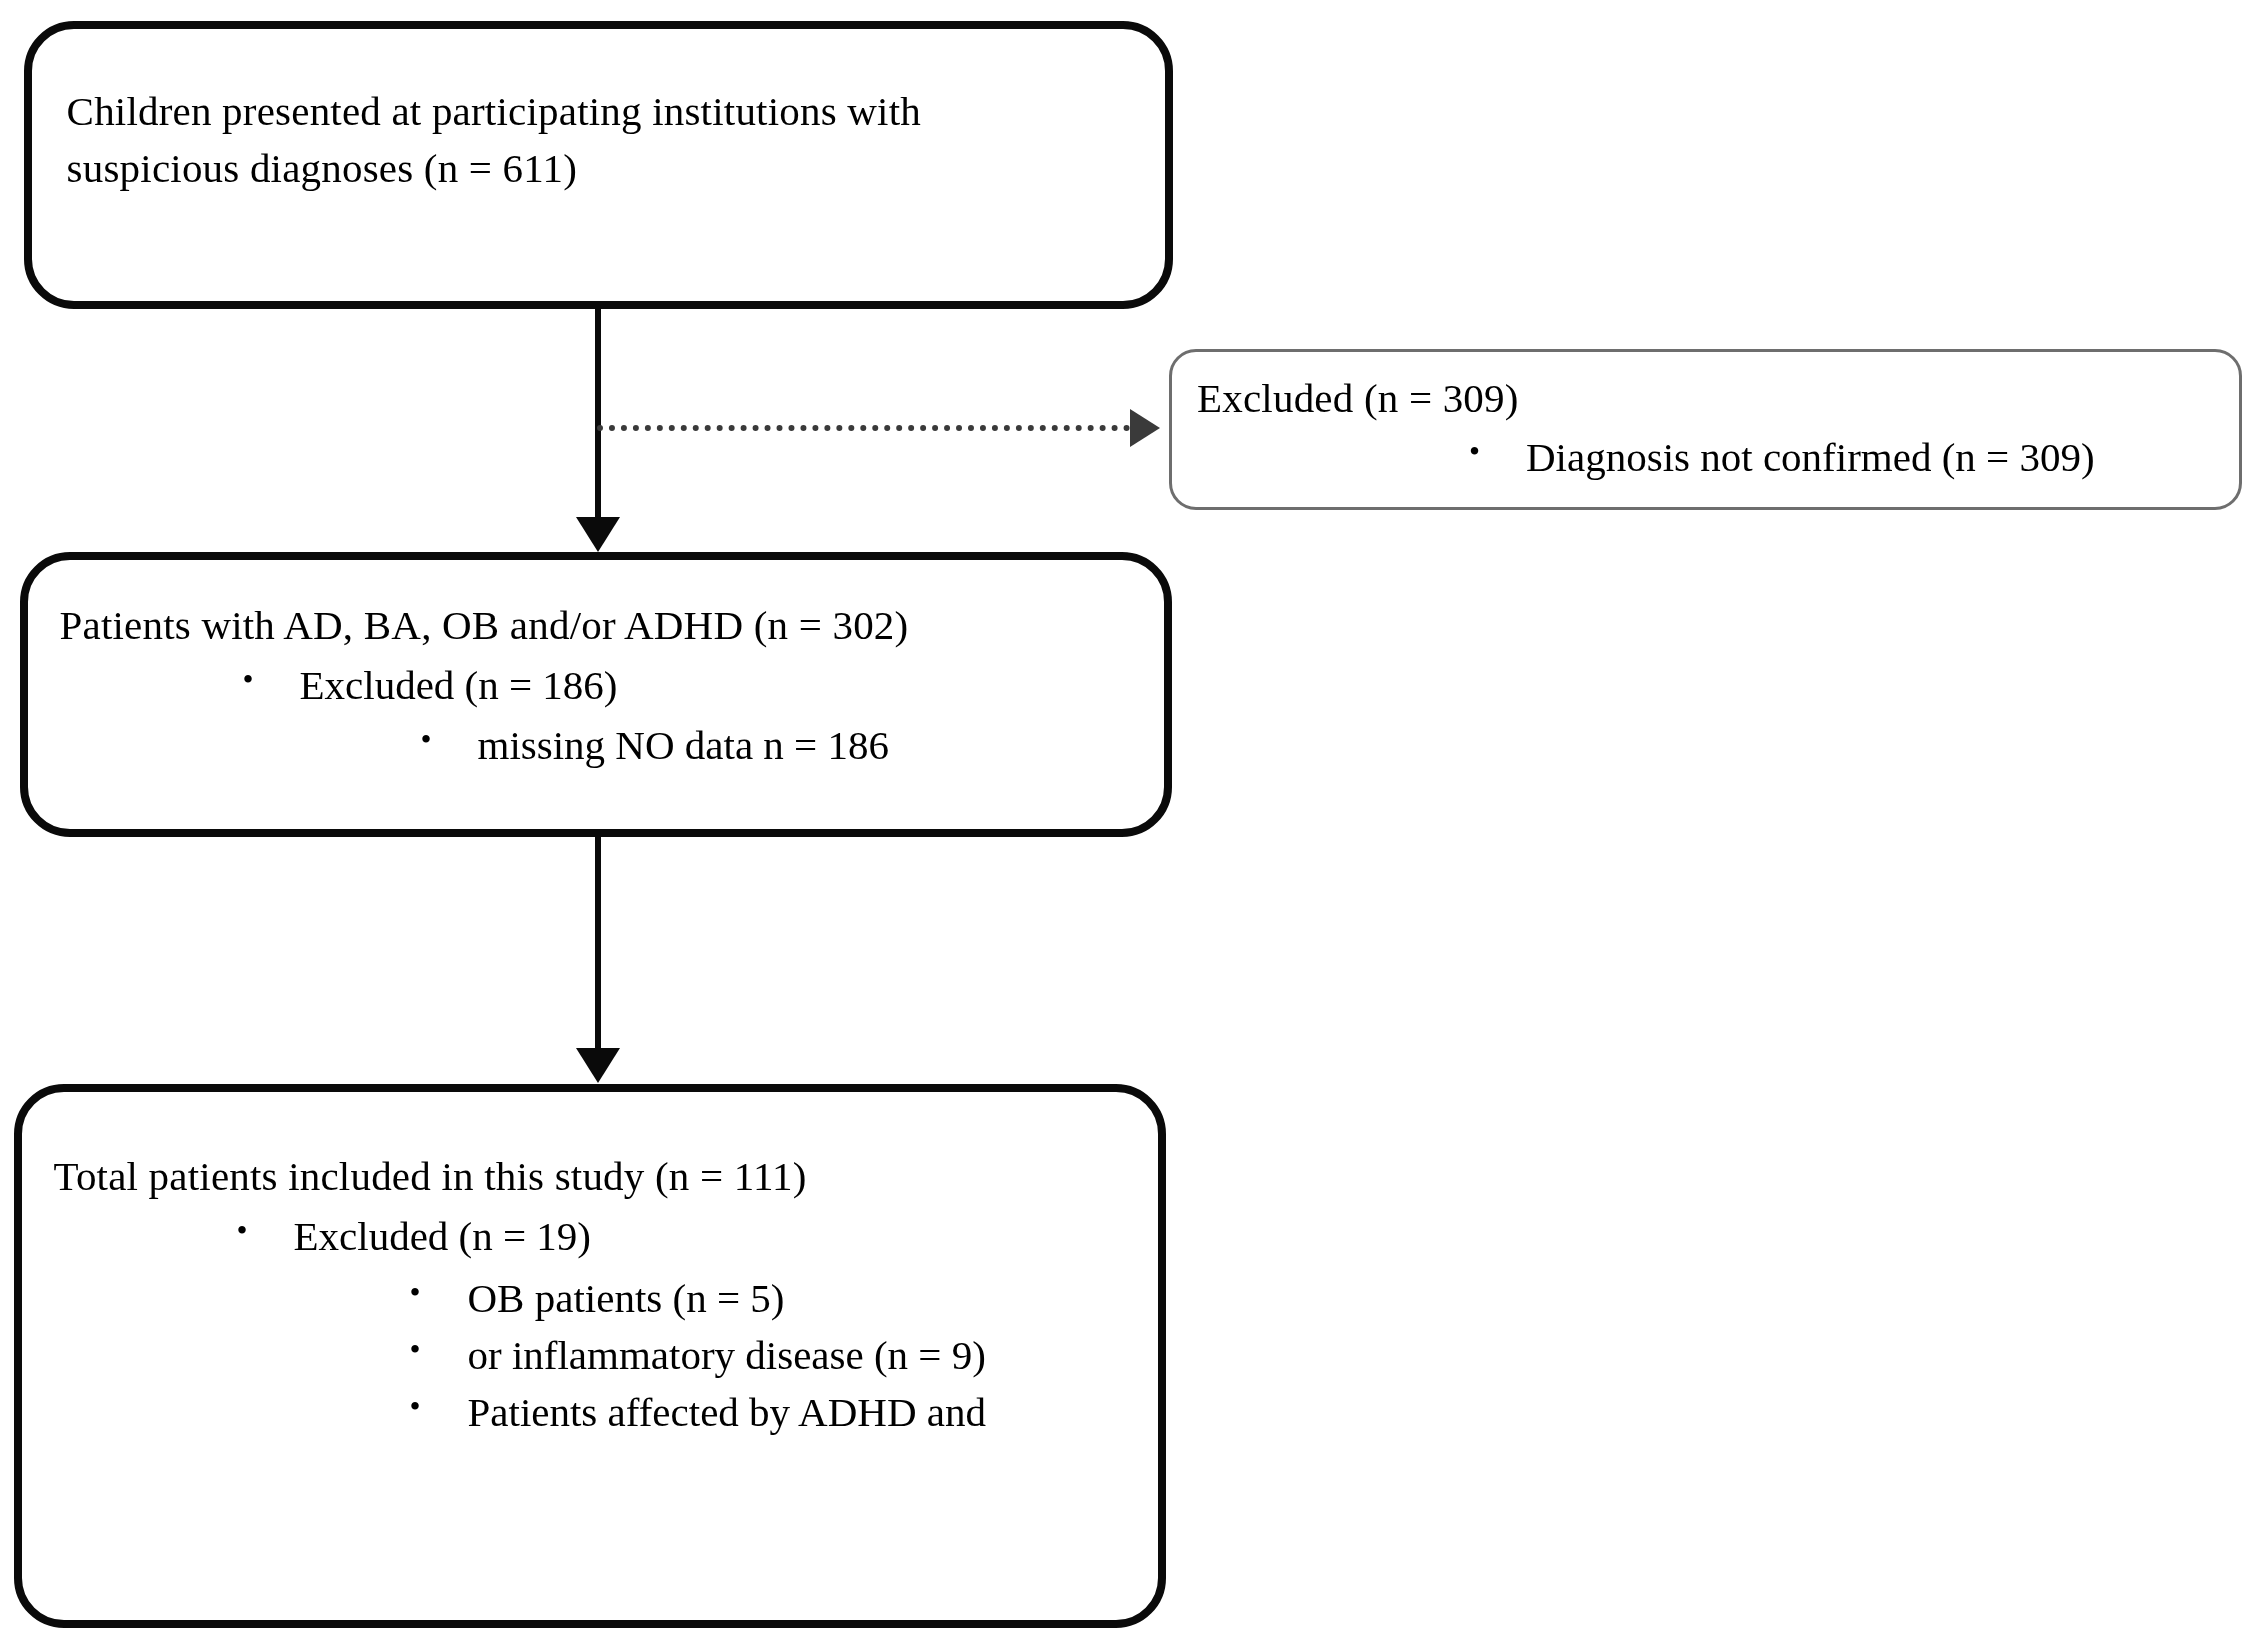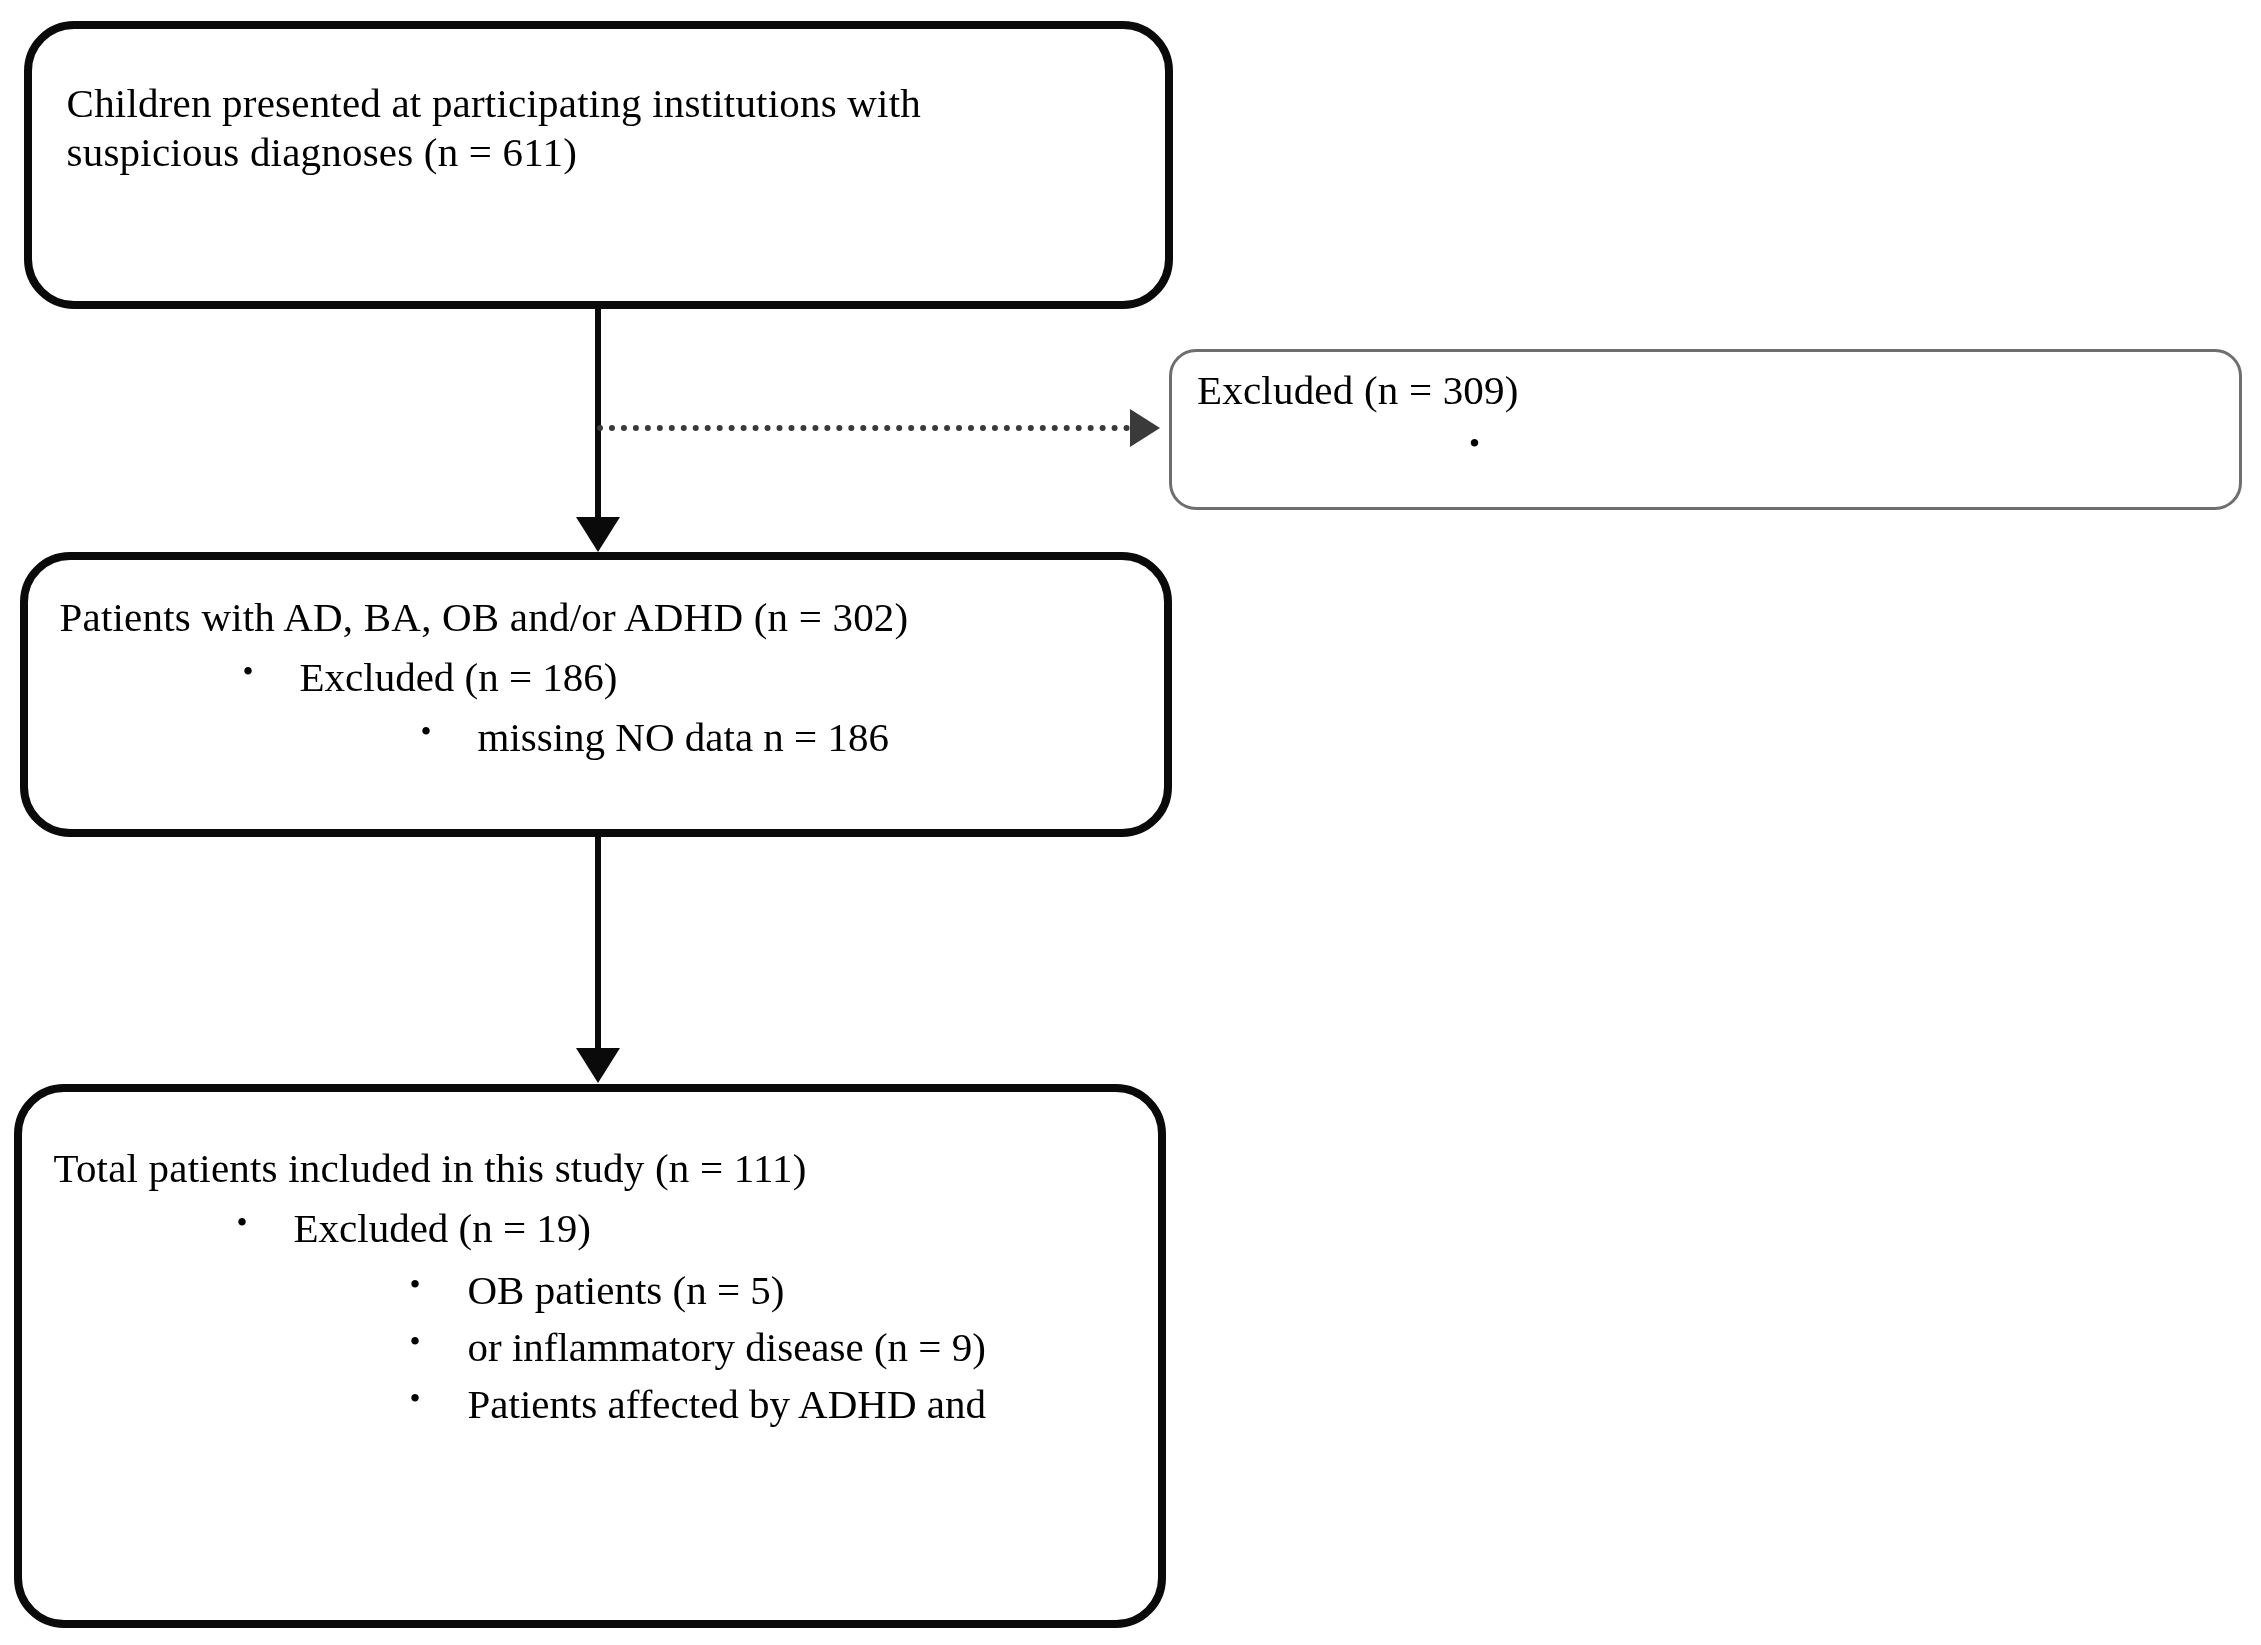--- a/index.html
+++ b/index.html
@@ -37,20 +37,21 @@
     left: 0;
     top: 0;
     width: 100%;
   }
 
   .line {
     white-space: nowrap;
     line-height: 1.20;
     letter-spacing: 0.2px;
     font-size: 41px;
+    margin-top: 8px;
   }
 
   
   .bullet-row {
     display: flex;
     align-items: flex-start;
   }
   .bullet-dot {
     flex: 0 0 auto;
     font-size: 31.5px;
@@ -114,20 +115,21 @@
   <div class="conn">
     <div class="dotted-line" style="left:597px; top:425px; width:533px;"></div>
     <div class="arrow-right" style="left:1130px; top:409px;"></div>
   </div>
 
   <div class="node-box thin" style="left:1169px; top:349px; width:1073px; height:161px;">
     <div class="box-body" style="left:25px; top:14px; width:1024px;">
       <div class="line" style="font-size:41px;">Excluded  (n = 309)</div>
       <div class="bullet-row" style="margin-top:9.5px;">
         <div class="bullet-dot" style="width:57px; margin-left:272px;">•</div>
+        <div class="bullet-text">Diagnosis not confirmed (n = 309)</div>
       </div>
     </div>
   </div>
 
   <div class="node-box" style="left:20px; top:552px; width:1152px; height:285px;">
     <div class="box-body" style="left:31.5px; top:33px; width:1095px;">
       <div class="line">Patients with AD, BA,  OB and/or ADHD  (n = 302)</div>
 
       <div class="bullet-row" style="margin-top:11px;">
         <div class="bullet-dot" style="width:57px; margin-left:183px;">•</div>

